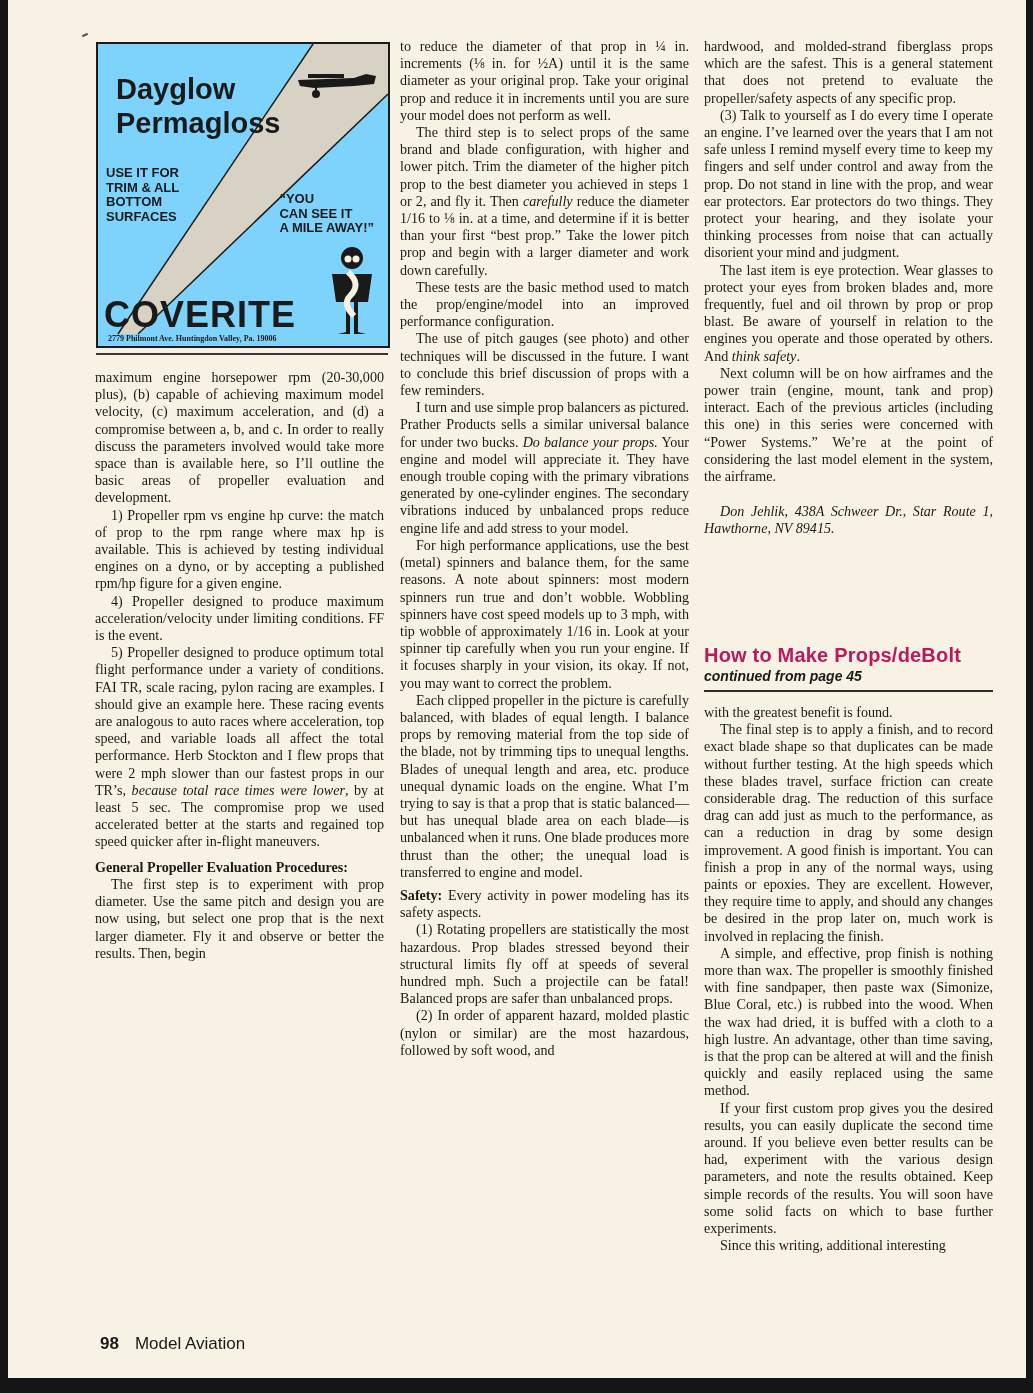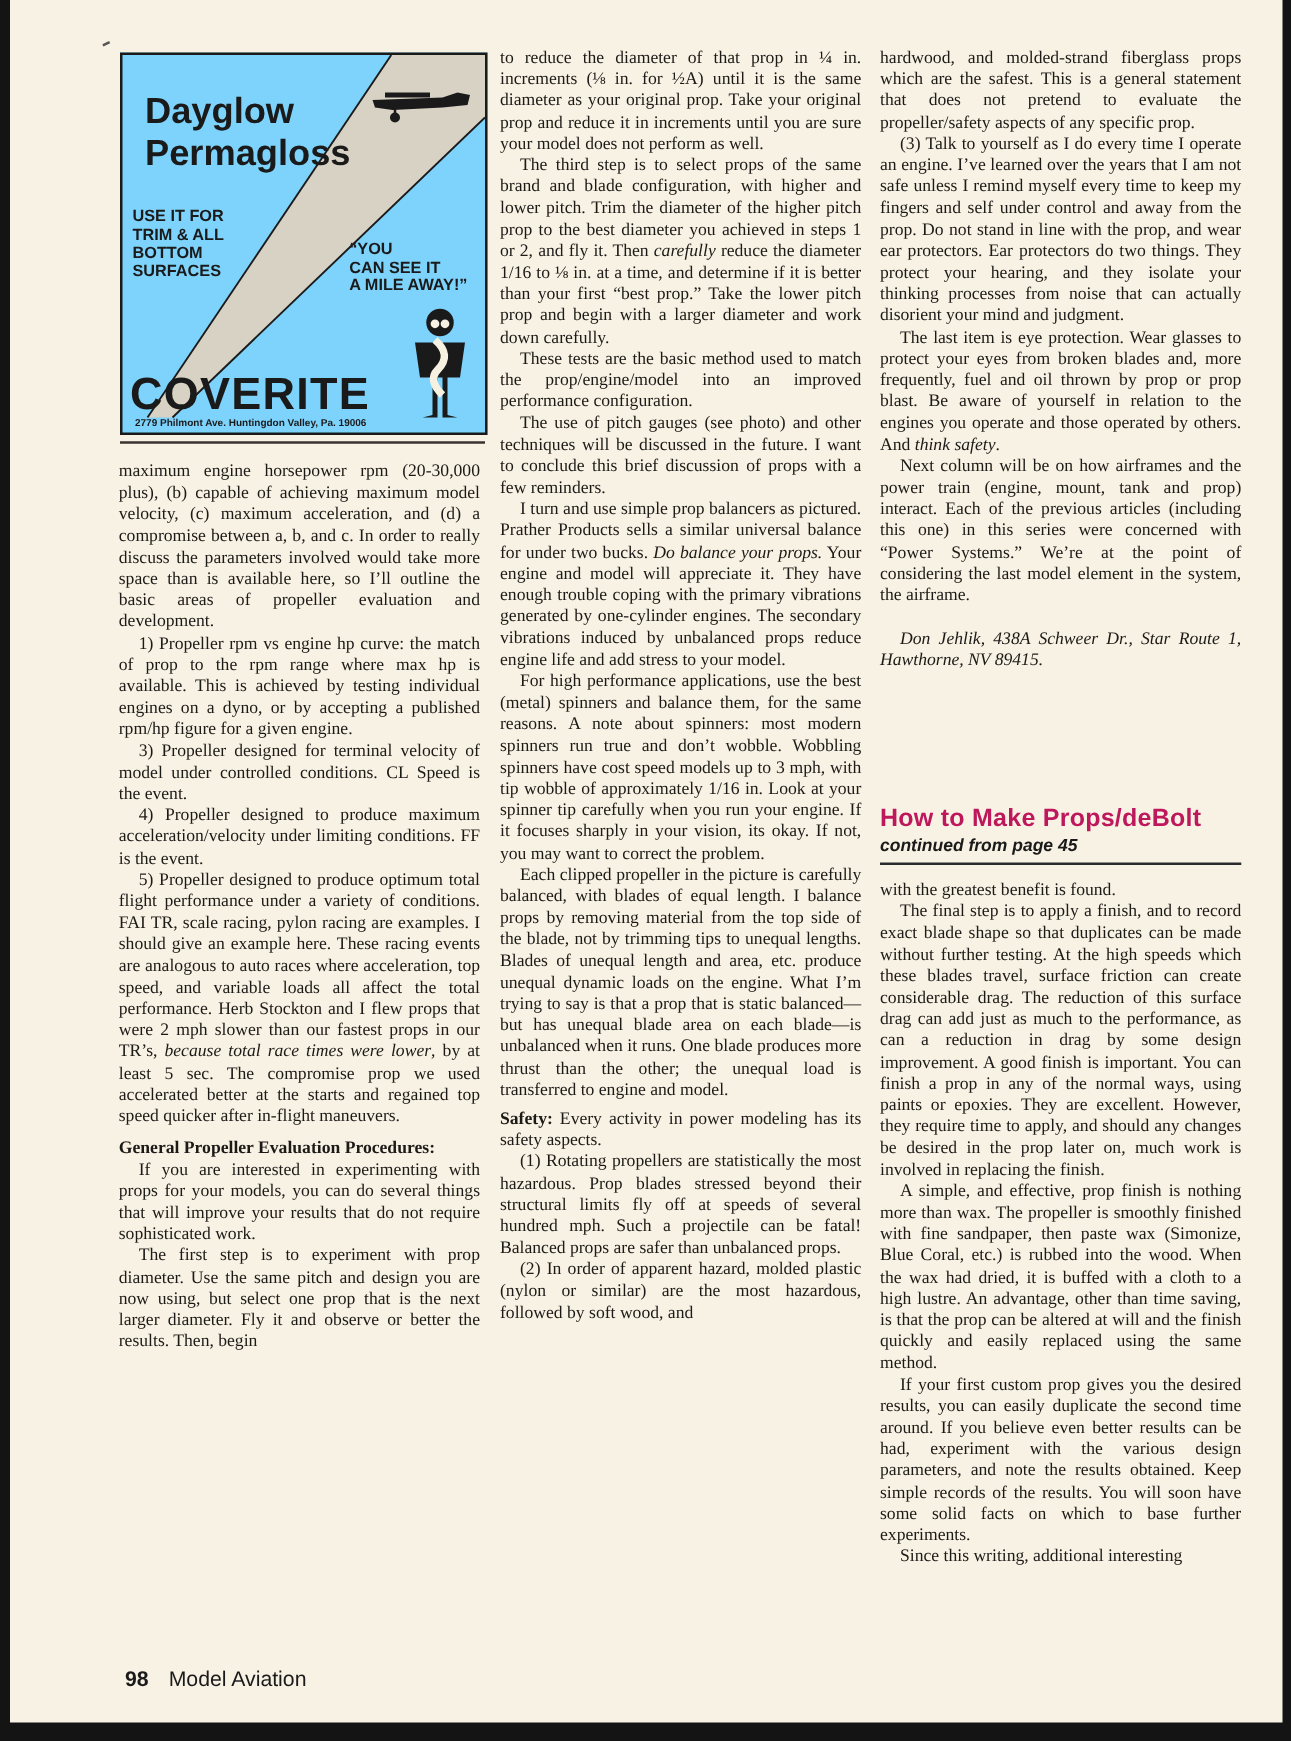--- a/index.html
+++ b/index.html
@@ -21,21 +21,21 @@
   .article-title { font-size:20px; font-weight:bold; color:#be185d; letter-spacing:0.2px; }
   .article-sub { font-size:14px; font-style:italic; font-weight:bold; color:#1a1a1a; margin-top:1px; }
   .article-rule { height:2px; background:#2a2a2a; margin-top:6px; }
 
   .ad { position:absolute; left:88px; top:42px; width:290px; height:302px; border:2px solid #1a1a1a; background:#7dd3fc; overflow:hidden; font-family:"Liberation Sans", sans-serif; }
   .ad-beam { position:absolute; left:0; top:0; width:100%; height:100%; }
   .ad-title { position:absolute; left:18px; top:28px; font-size:29px; font-weight:bold; line-height:34px; color:#1a1a1a; }
   .ad-left { position:absolute; left:8px; top:122px; font-size:13px; font-weight:bold; line-height:14.5px; color:#1a1a1a; }
   .ad-right { position:absolute; right:14px; top:148px; font-size:13px; font-weight:bold; line-height:14.5px; text-align:left; color:#1a1a1a; }
   .ad-brand { position:absolute; left:6px; top:250px; font-size:36px; font-weight:bold; letter-spacing:1px; color:#1a1a1a; }
-  .ad-addr { position:absolute; left:10px; top:290px; font-size:8px; font-weight:bold; color:#1a1a1a; }
+  .ad-addr { position:absolute; left:10px; top:290px; font-size:8px; font-weight:bold; color:#1a1a1a;font-family:Liberation Serif, serif; }
   .ad-plane { position:absolute; left:196px; top:22px; }
   .ad-mascot { position:absolute; left:230px; top:200px; }
   .ad-rule { position:absolute; left:88px; top:353px; width:292px; height:2px; background:#3a3431; }
 
   .footer { position:absolute; left:92px; top:1334px; font-family:"Liberation Sans", sans-serif; font-size:17px; color:#1a1a1a; }
   .footer .num { font-weight:bold; margin-right:16px; }
   .mark { position:absolute; left:74px; top:34px; width:6px; height:2px; background:#555; transform:rotate(-25deg); }
 </style>
 </head>
 <body>
@@ -78,25 +78,23 @@
       <path d="M20,28 Q34,40 22,52 Q14,60 26,72" stroke="#f7f1e2" stroke-width="6" fill="none"></path>
     </svg>
     <div class="ad-brand">COVERITE</div>
     <div class="ad-addr">2779 Philmont Ave. Huntingdon Valley, Pa. 19006</div>
   </div>
   <div class="ad-rule"></div>
 
   <div class="col col1">
     <p class="noind">maximum engine horsepower rpm (20-30,000 plus), (b) capable of achieving maximum model velocity, (c) maximum acceleration, and (d) a compromise between a, b, and c. In order to really discuss the parameters involved would take more space than is available here, so I’ll outline the basic areas of propeller evaluation and development.</p>
     <p>1) Propeller rpm vs engine hp curve: the match of prop to the rpm range where max hp is available. This is achieved by testing individual engines on a dyno, or by accepting a published rpm/hp figure for a given engine.</p>
-    <p>3) Propeller designed for terminal velocity of model under controlled conditions. CL Speed is the event.</p>
     <p>4) Propeller designed to produce maximum acceleration/velocity under limiting conditions. FF is the event.</p>
     <p><span>5) Propeller designed to produce optimum total flight performance under a variety of conditions. FAI TR, scale racing, pylon racing are examples. I should give an example here. These racing events are analogous to auto races where acceleration, top speed, and variable loads all affect the total performance. Herb Stockton and I flew props that were 2 mph slower than our fastest props in our TR’s, </span><em>because total race times were lower</em><span>, by at least 5 sec. The compromise prop we used accelerated better at the starts and regained top speed quicker after in-flight maneuvers.</span></p>
     <p class="heading-sec">General Propeller Evaluation Procedures:</p>
-    <p>If you are interested in experimenting with props for your models, you can do several things that will improve your results that do not require sophisticated work.</p>
     <p>The first step is to experiment with prop diameter. Use the same pitch and design you are now using, but select one prop that is the next larger diameter. Fly it and observe or better the results. Then, begin</p>
   </div>
 
   <div class="col col2">
     <p class="noind">to reduce the diameter of that prop in ¼ in. increments (⅛ in. for ½A) until it is the same diameter as your original prop. Take your original prop and reduce it in increments until you are sure your model does not perform as well.</p>
     <p><span>The third step is to select props of the same brand and blade configuration, with higher and lower pitch. Trim the diameter of the higher pitch prop to the best diameter you achieved in steps 1 or 2, and fly it. Then </span><em>carefully</em><span> reduce the diameter 1/16 to ⅛ in. at a time, and determine if it is better than your first “best prop.” Take the lower pitch prop and begin with a larger diameter and work down carefully.</span></p>
     <p>These tests are the basic method used to match the prop/engine/model into an improved performance configuration.</p>
     <p>The use of pitch gauges (see photo) and other techniques will be discussed in the future. I want to conclude this brief discussion of props with a few reminders.</p>
     <p><span>I turn and use simple prop balancers as pictured. Prather Products sells a similar universal balance for under two bucks. </span><em>Do balance your props.</em><span> Your engine and model will appreciate it. They have enough trouble coping with the primary vibrations generated by one-cylinder engines. The secondary vibrations induced by unbalanced props reduce engine life and add stress to your model.</span></p>
     <p>For high performance applications, use the best (metal) spinners and balance them, for the same reasons. A note about spinners: most modern spinners run true and don’t wobble. Wobbling spinners have cost speed models up to 3 mph, with tip wobble of approximately 1/16 in. Look at your spinner tip carefully when you run your engine. If it focuses sharply in your vision, its okay. If not, you may want to correct the problem.</p>

